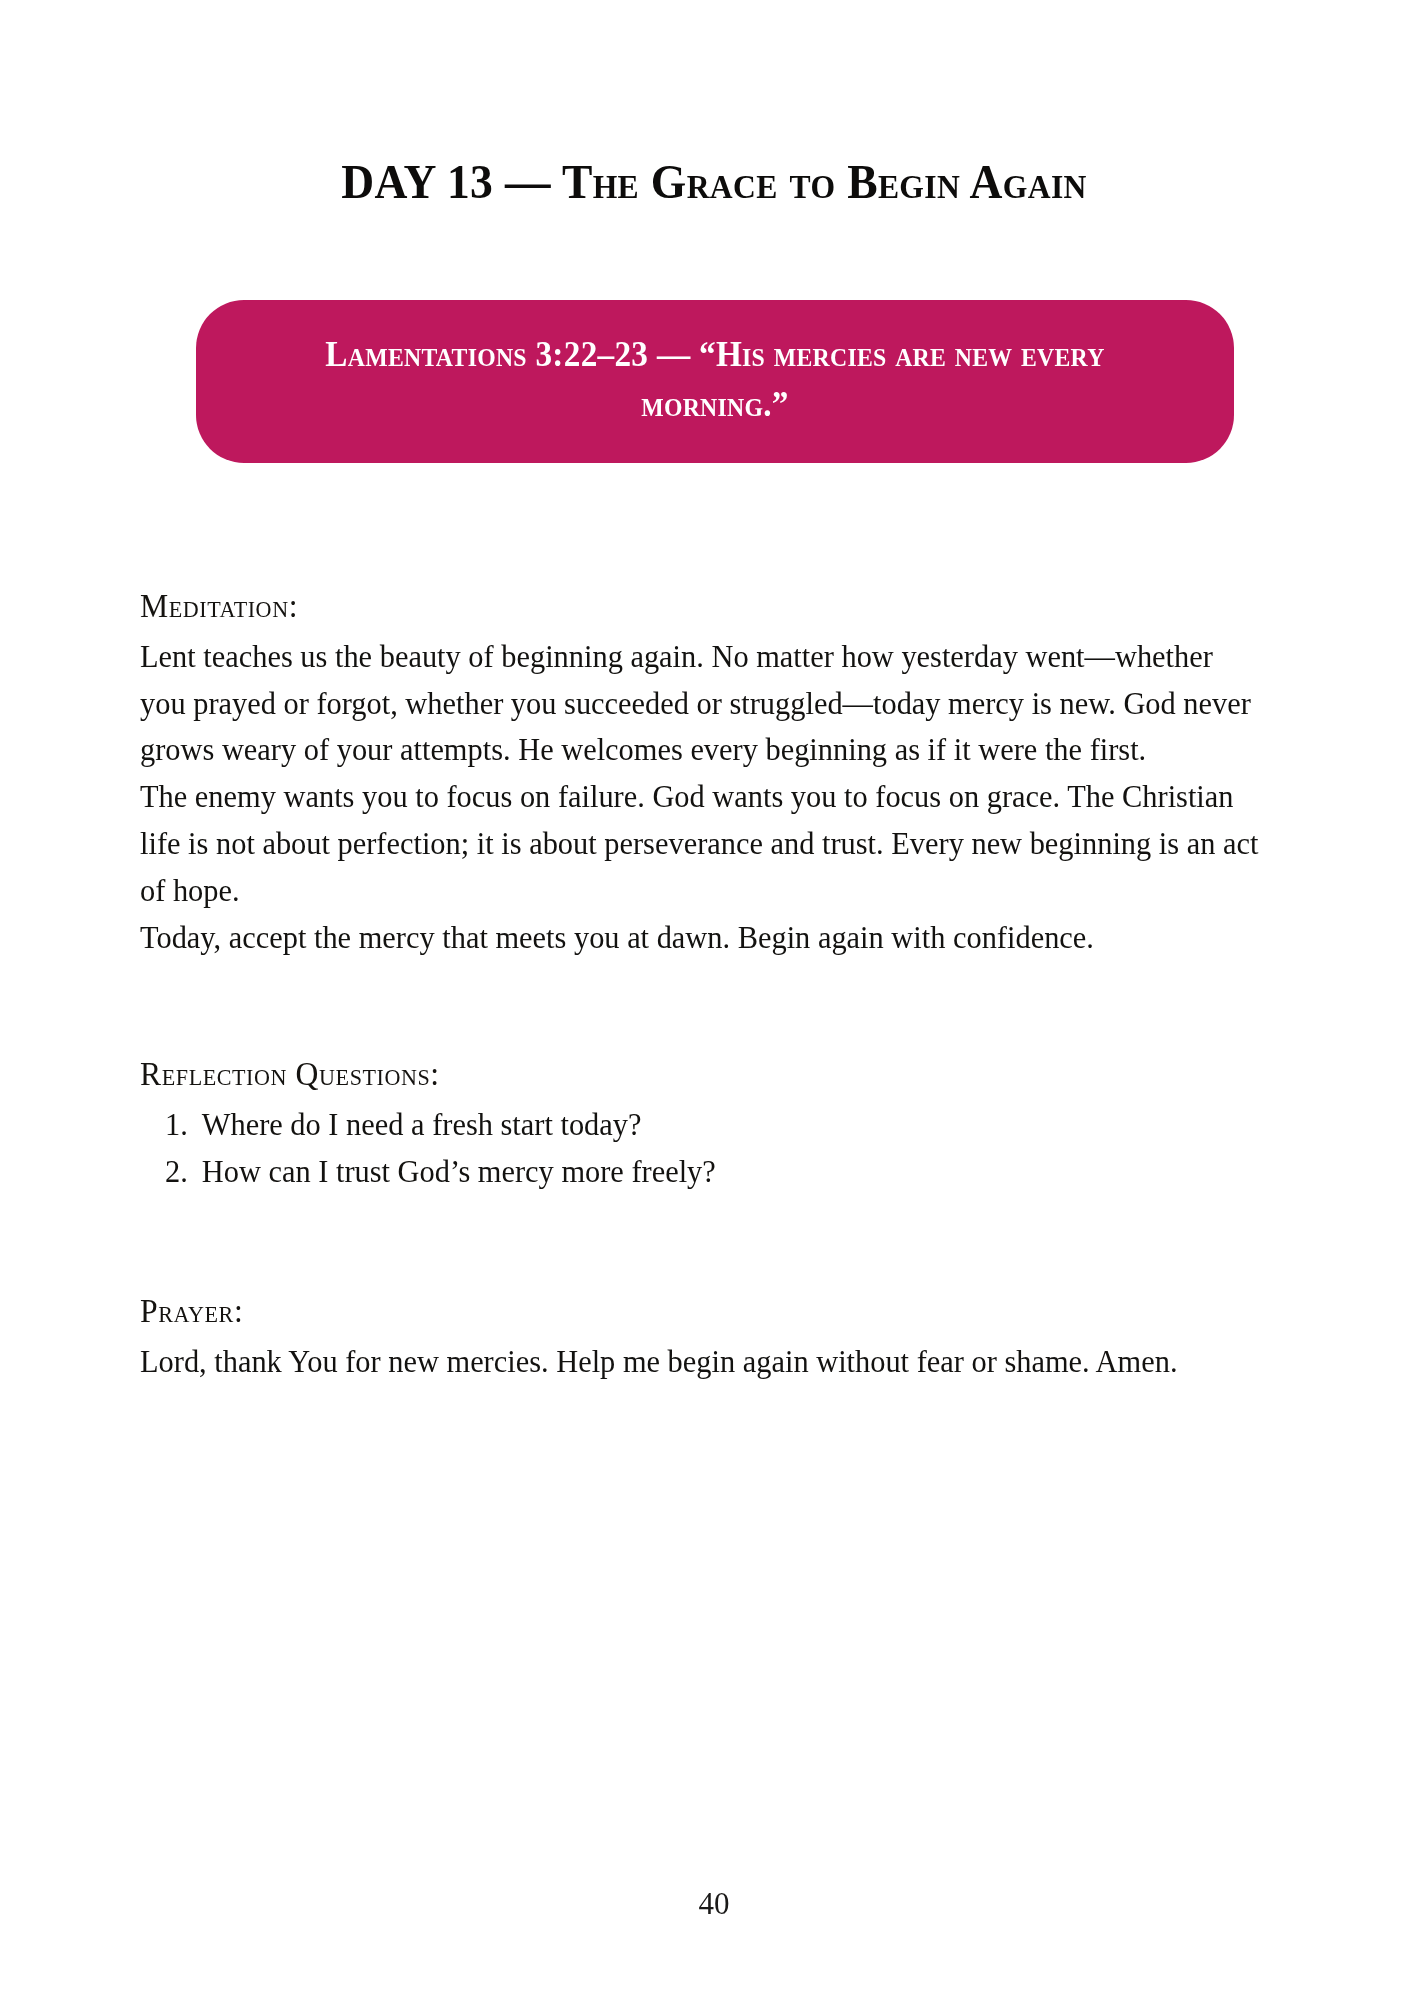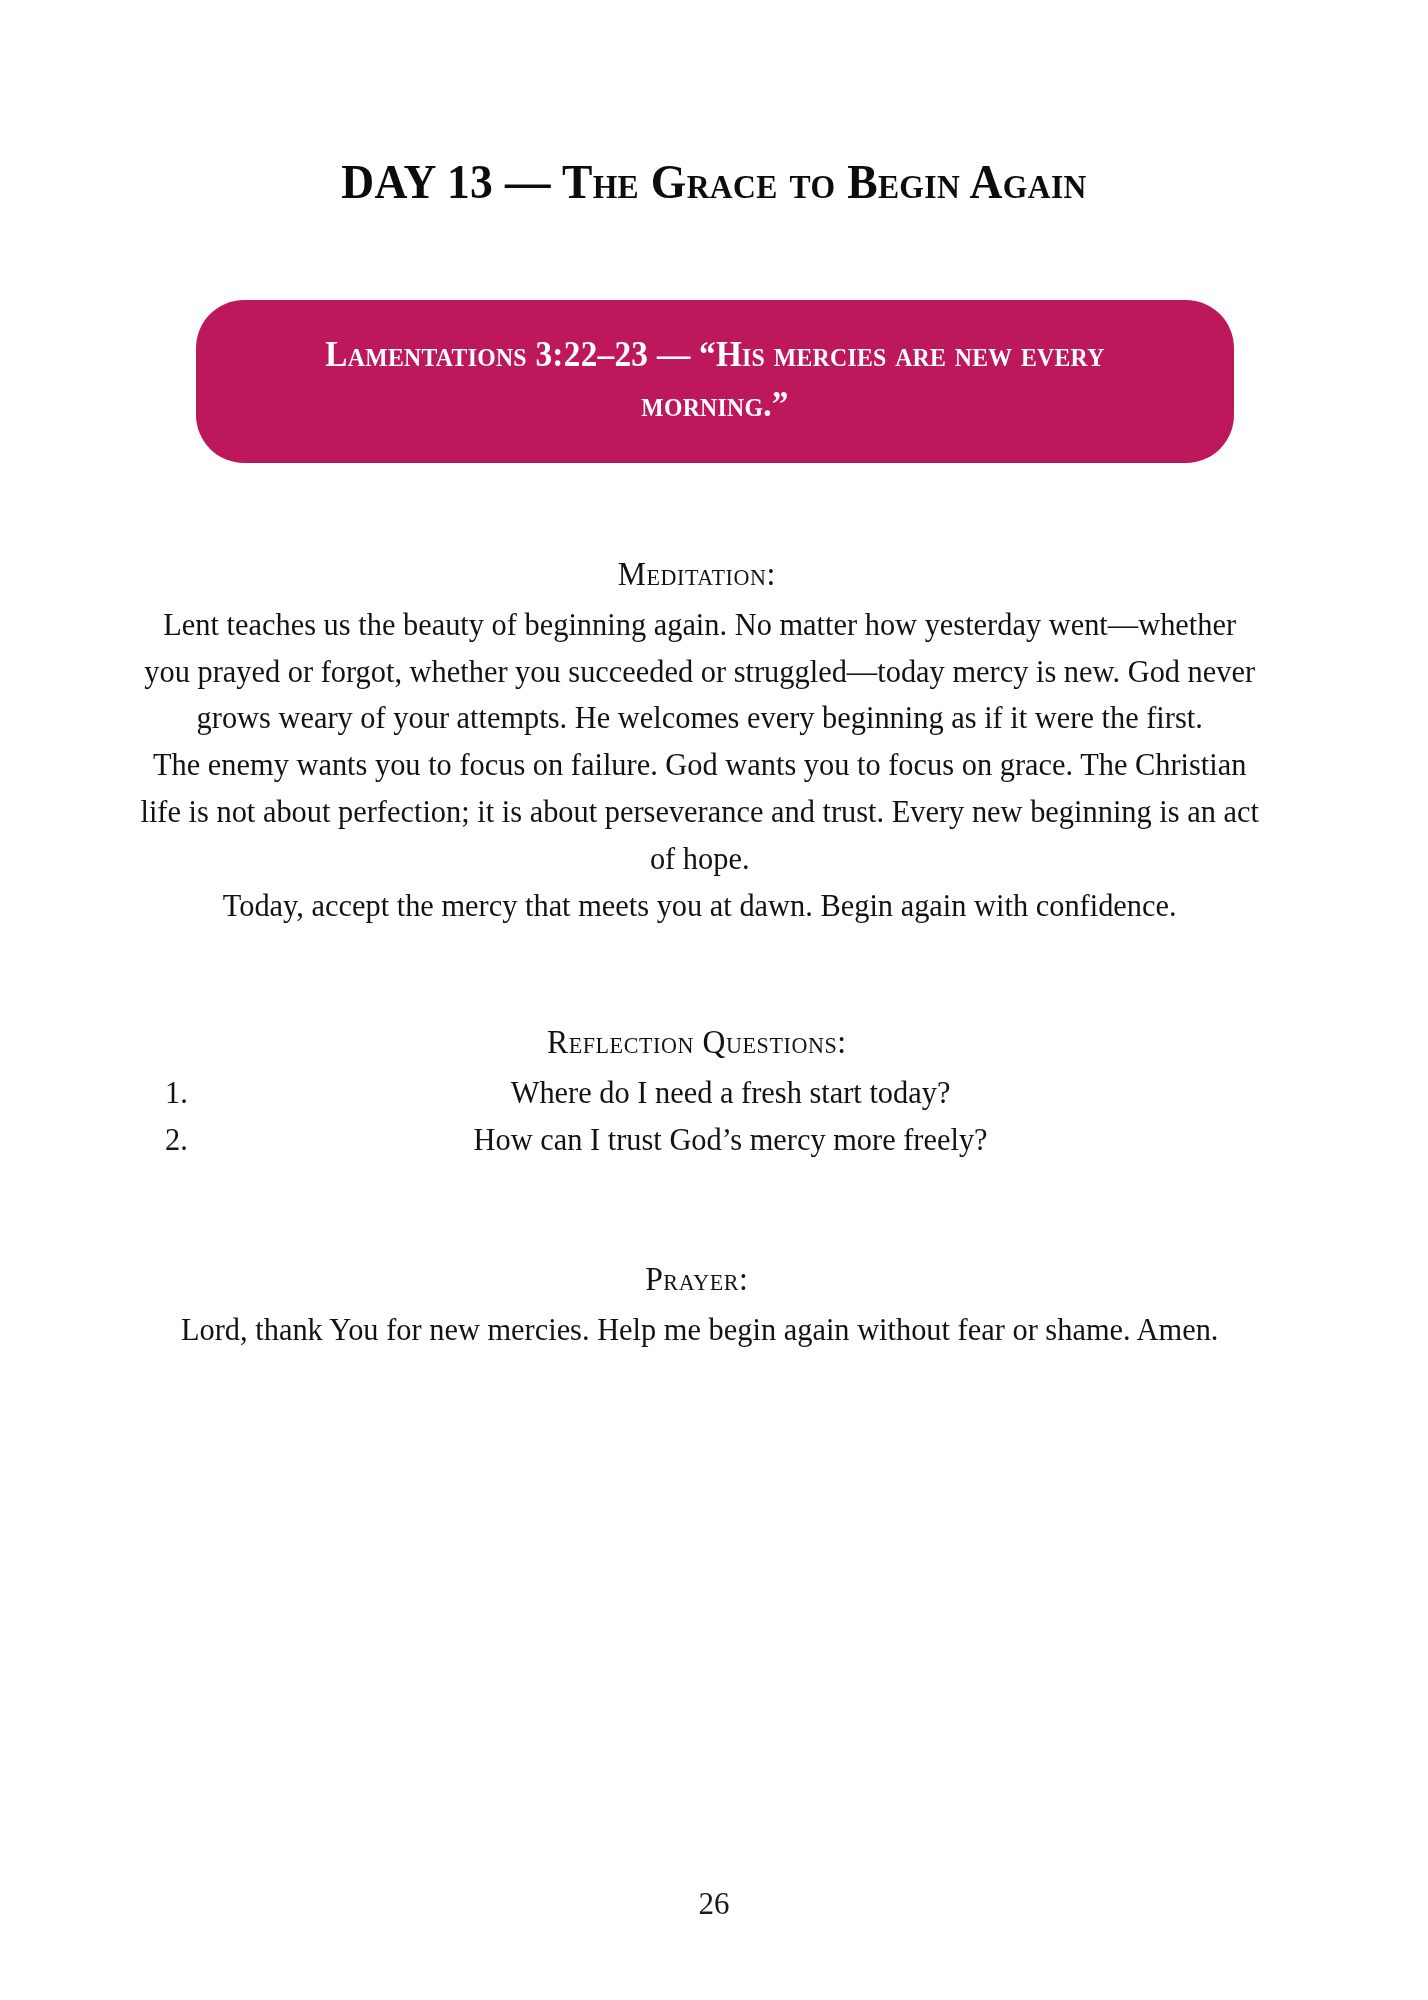--- a/index.html
+++ b/index.html
@@ -63,23 +63,22 @@
     color: #ffffff;
     letter-spacing: 0.3px;
     transform: scaleX(0.95);
     display: block;
   }
 
   
   .content {
     position: absolute;
     left: 140px;
-    top: 554px;
+    top: 586px;
     width: 1160px;
-    text-align: center;
   }
 
   .section-heading {
     font-family: "Liberation Serif", "DejaVu Serif", serif;
     font-variant: small-caps;
     font-weight: normal;
     font-size: 33px;
     line-height: 1.26;
     letter-spacing: 0.6px;
     color: #151310;
@@ -168,15 +167,15 @@
     </ul>
 
     <div class="spacer-lg"></div>
 
     <div class="section-heading">Prayer:</div>
 
     <p class="body-para">Lord, thank You for new mercies. Help me begin again without fear or shame. Amen.</p>
 
   </div>
 
-  <div class="page-number">26</div>
+  <div class="page-number">40</div>
 
 </div>
 
 </body></html>

